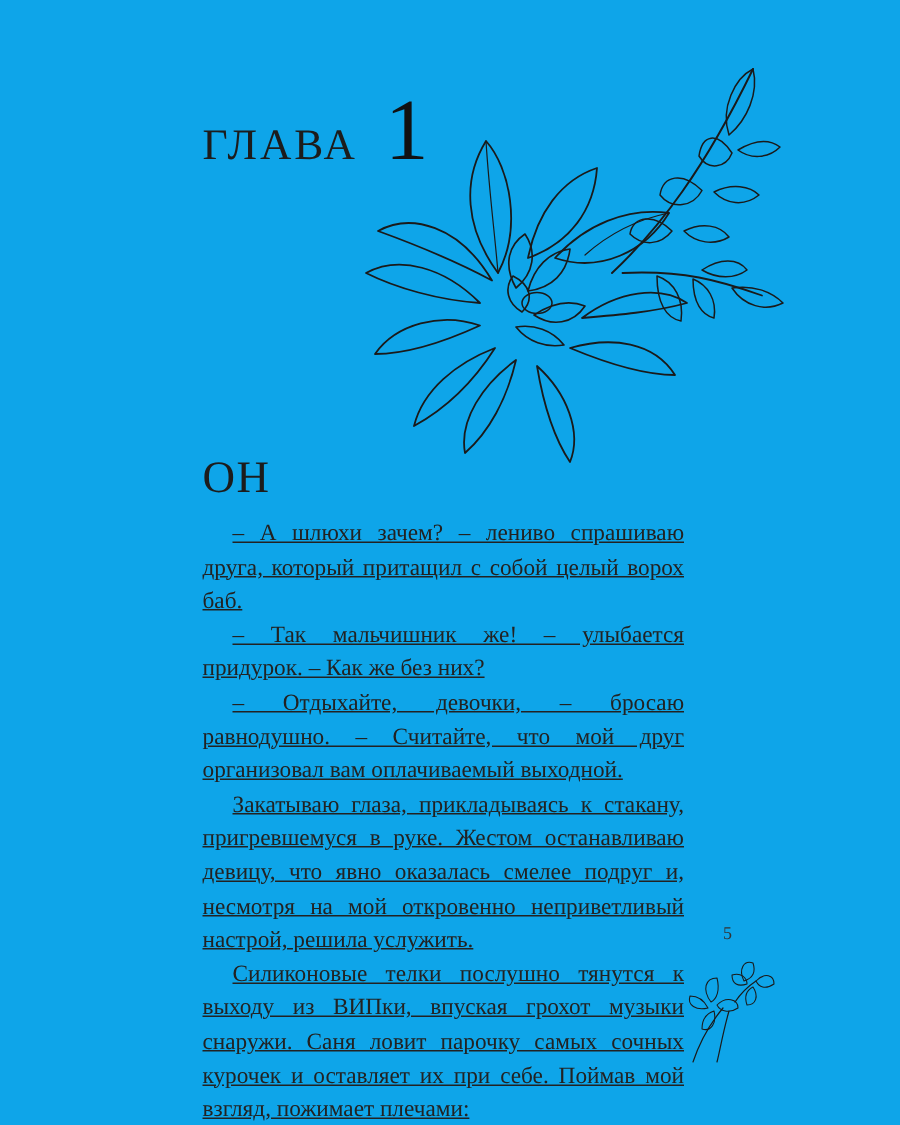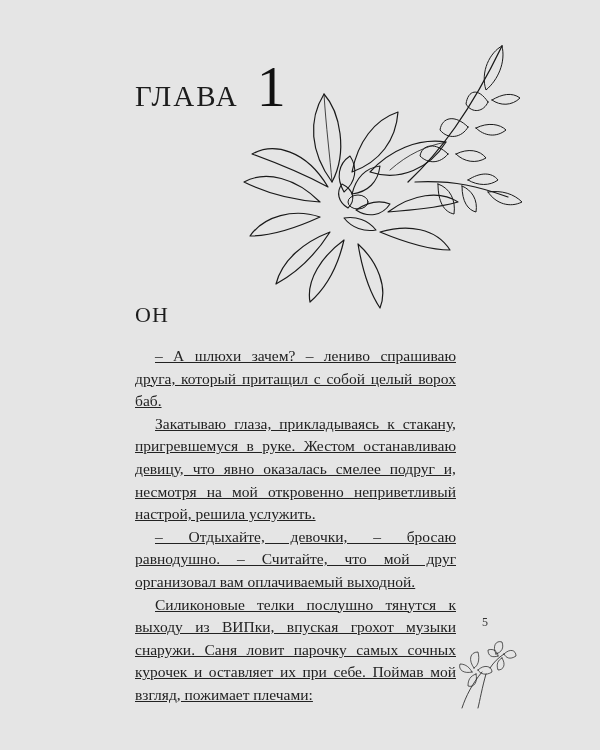--- a/index.html
+++ b/index.html
@@ -1,23 +1,23 @@
 <!DOCTYPE html>
 <html><head>
 <meta charset="utf-8">
 <style>
   html, body { margin: 0; padding: 0; background: #ffffff; }
   body { width: 600px; height: 750px; position: relative; overflow: hidden;
          font-family: "Liberation Serif", "DejaVu Serif", serif; color: #1a1a1a; }
-  .page { position: absolute; left: 0; top: 0; width: 600px; height: 750px; background: #e5e5e5; }
+  .page { position: absolute; left: 0; top: 0; width: 600px; height: 750px; background: #0ea5e9; }
   .chapter-head { position: absolute; left: 135px; top: 58px; display: flex; align-items: baseline; }
   .chapter-word { font-size: 29px; letter-spacing: 2px; color: #1c1c1c; }
   .chapter-num { font-size: 58px; margin-left: 18px; color: #111; line-height: 1; }
   .flower { position: absolute; left: 240px; top: 32px; width: 290px; height: 280px; }
-  .section-title { position: absolute; left: 135px; top: 302px; font-size: 22px; letter-spacing: 1px; color: #1c1c1c; }
+  .section-title { position: absolute; left: 135px; top: 302px; font-size: 30px; letter-spacing: 1px; color: #1c1c1c; }
   .body-text { position: absolute; left: 135px; top: 345px; width: 321px; font-size: 15.5px; line-height: 22.6px; color: #222; }
   .body-text p { margin: 0; text-align: justify; text-indent: 20px; text-decoration: underline; }
   .page-number { position: absolute; left: 482px; top: 615px; font-size: 12px; color: #333; }
   .small-flower { position: absolute; left: 452px; top: 638px; width: 70px; height: 72px; }
   svg path, svg line, svg ellipse { fill: none; stroke: #1a1a1a; stroke-linecap: round; stroke-linejoin: round; }
 </style>
 </head>
 <body>
 
 <div class="page">
@@ -66,22 +66,23 @@
       <path d="M116 178 C128 170 140 168 150 172 C142 184 128 186 116 178 Z" stroke-width="1.1"></path>
       <path d="M104 186 C112 196 124 200 136 198 C128 188 116 184 104 186 Z" stroke-width="1.1"></path>
       <ellipse cx="118" cy="170" rx="10" ry="7" stroke-width="1"></ellipse>
     </svg>
   </div>
 
   <div class="section-title">ОН</div>
 
   <div class="body-text">
     <p>– А шлюхи зачем? – лениво спрашиваю друга, который притащил с собой целый ворох баб.</p>
+    <p>– Так мальчишник же! – улыбается придурок. – Как же без них?</p>
+    <p>– Отдыхайте, девочки, – бросаю равнодушно. – Считайте, что мой друг организовал вам оплачиваемый выходной.</p>
     <p>Закатываю глаза, прикладываясь к стакану, пригревшемуся в руке. Жестом останавливаю девицу, что явно оказалась смелее подруг и, несмотря на мой откровенно неприветливый настрой, решила услужить.</p>
-    <p>– Отдыхайте, девочки, – бросаю равнодушно. – Считайте, что мой друг организовал вам оплачиваемый выходной.</p>
     <p>Силиконовые телки послушно тянутся к выходу из ВИПки, впуская грохот музыки снаружи. Саня ловит парочку самых сочных курочек и оставляет их при себе. Поймав мой взгляд, пожимает плечами:</p>
   </div>
 
   <div class="page-number">5</div>
 
   <div class="small-flower">
     <svg width="70" height="72" viewBox="0 0 70 72">
       <path d="M30 34 C20 46 14 58 10 70" stroke-width="0.8"></path>
       <path d="M34 36 C30 50 28 62 26 70" stroke-width="0.8"></path>
       <path d="M38 30 C42 24 46 20 52 16" stroke-width="0.8"></path>

